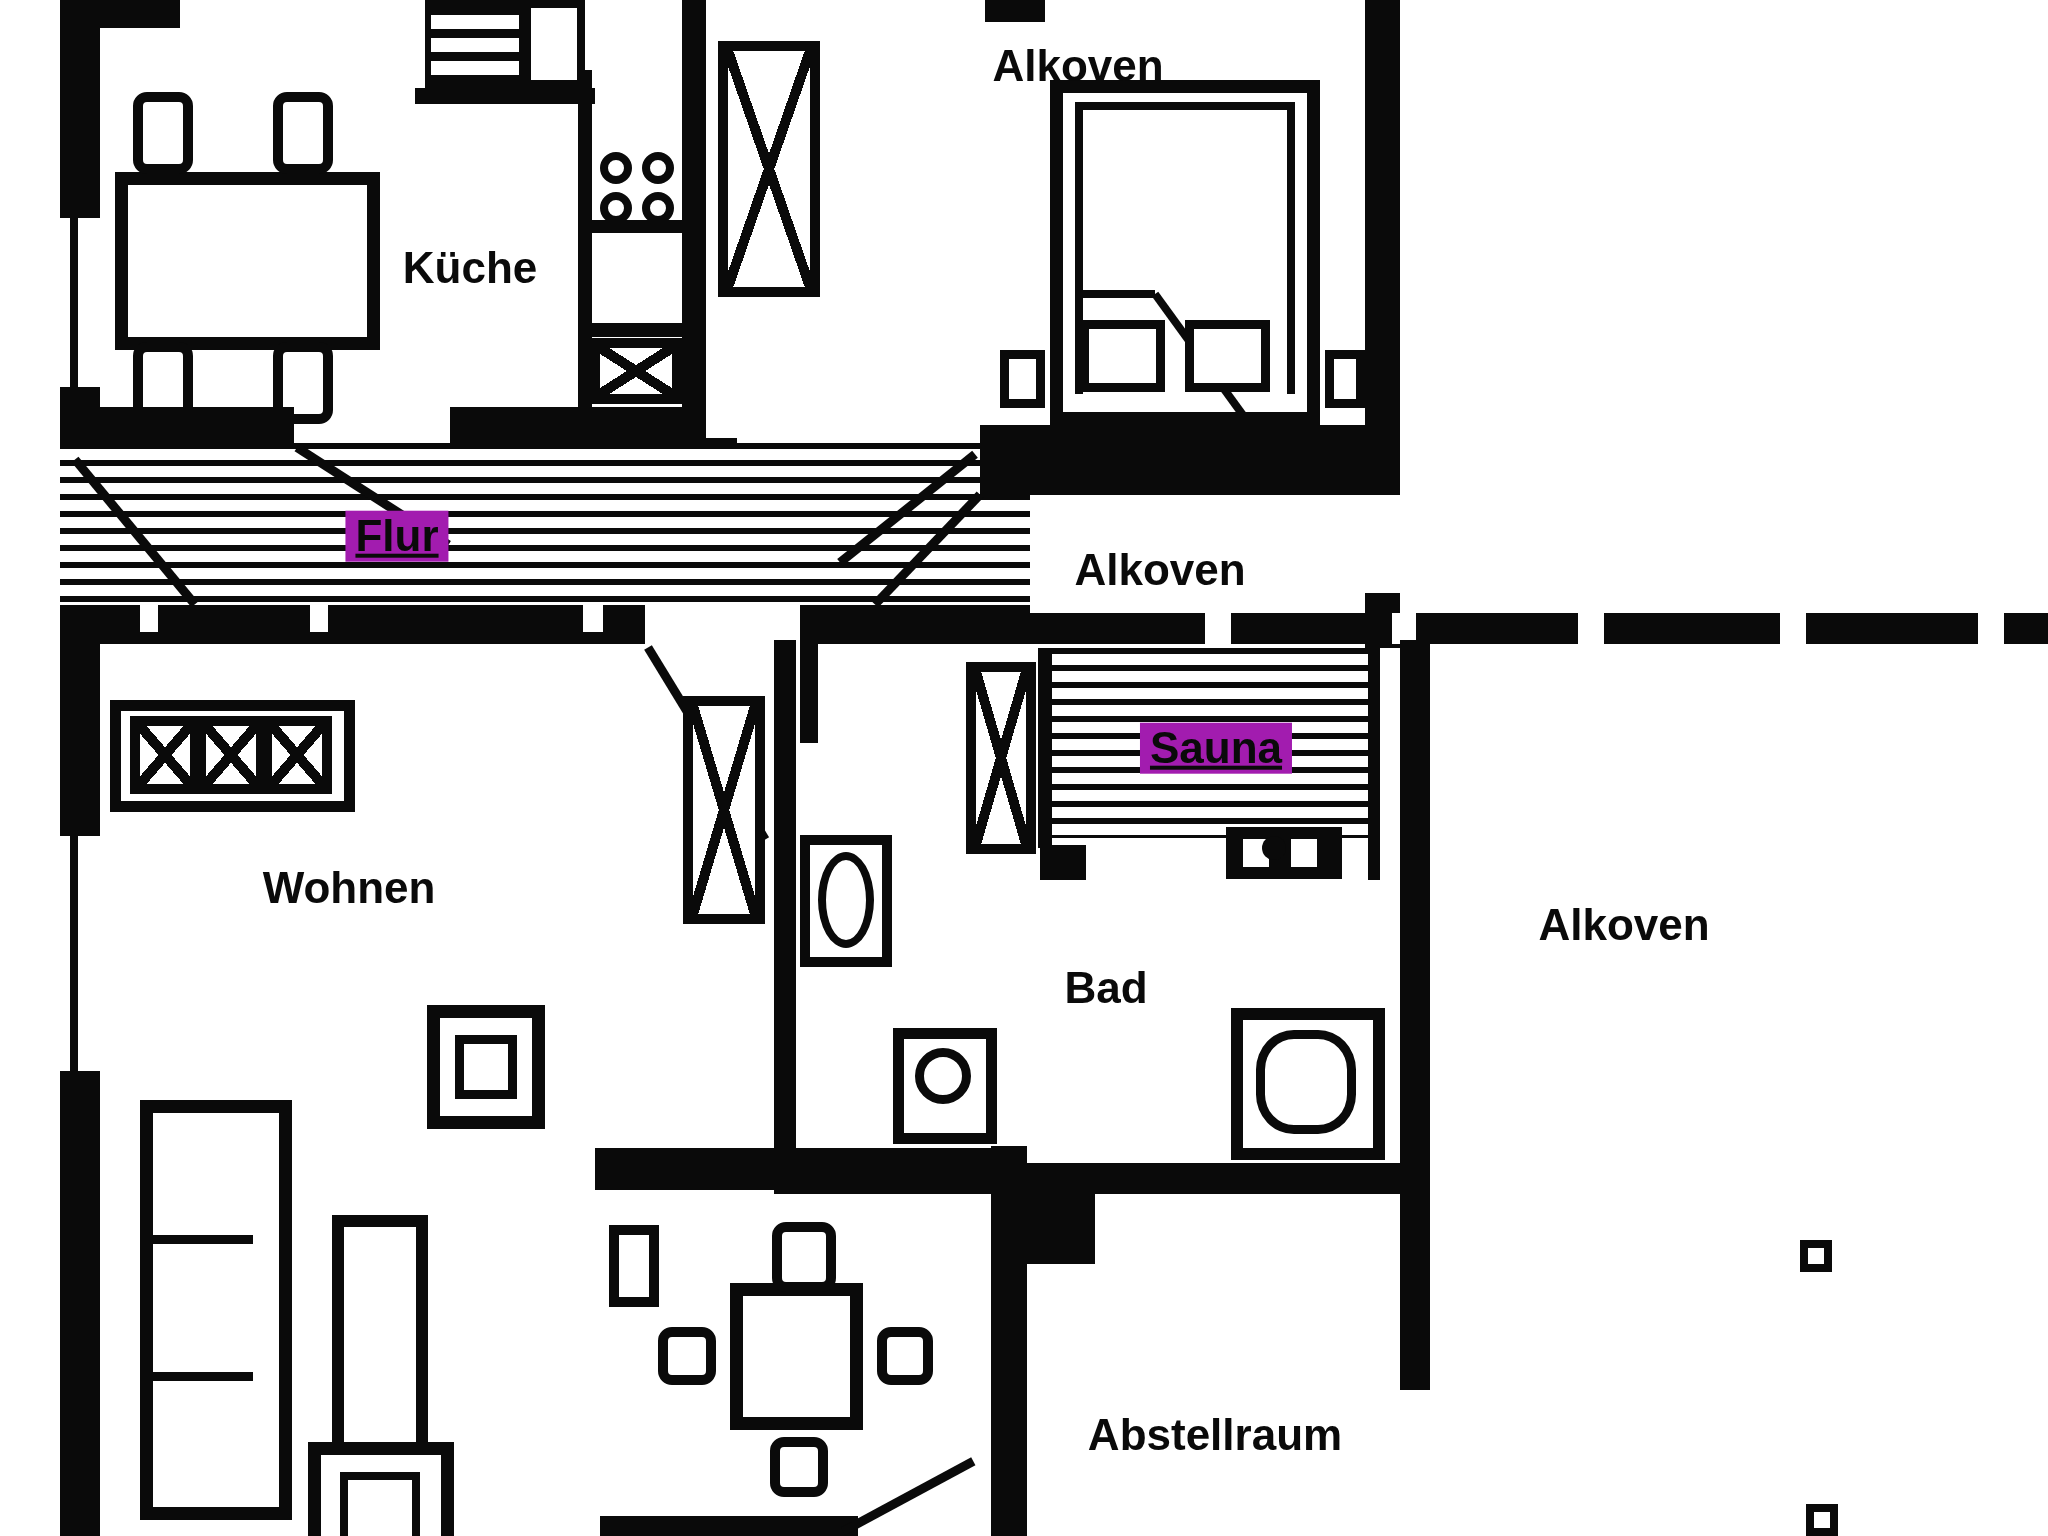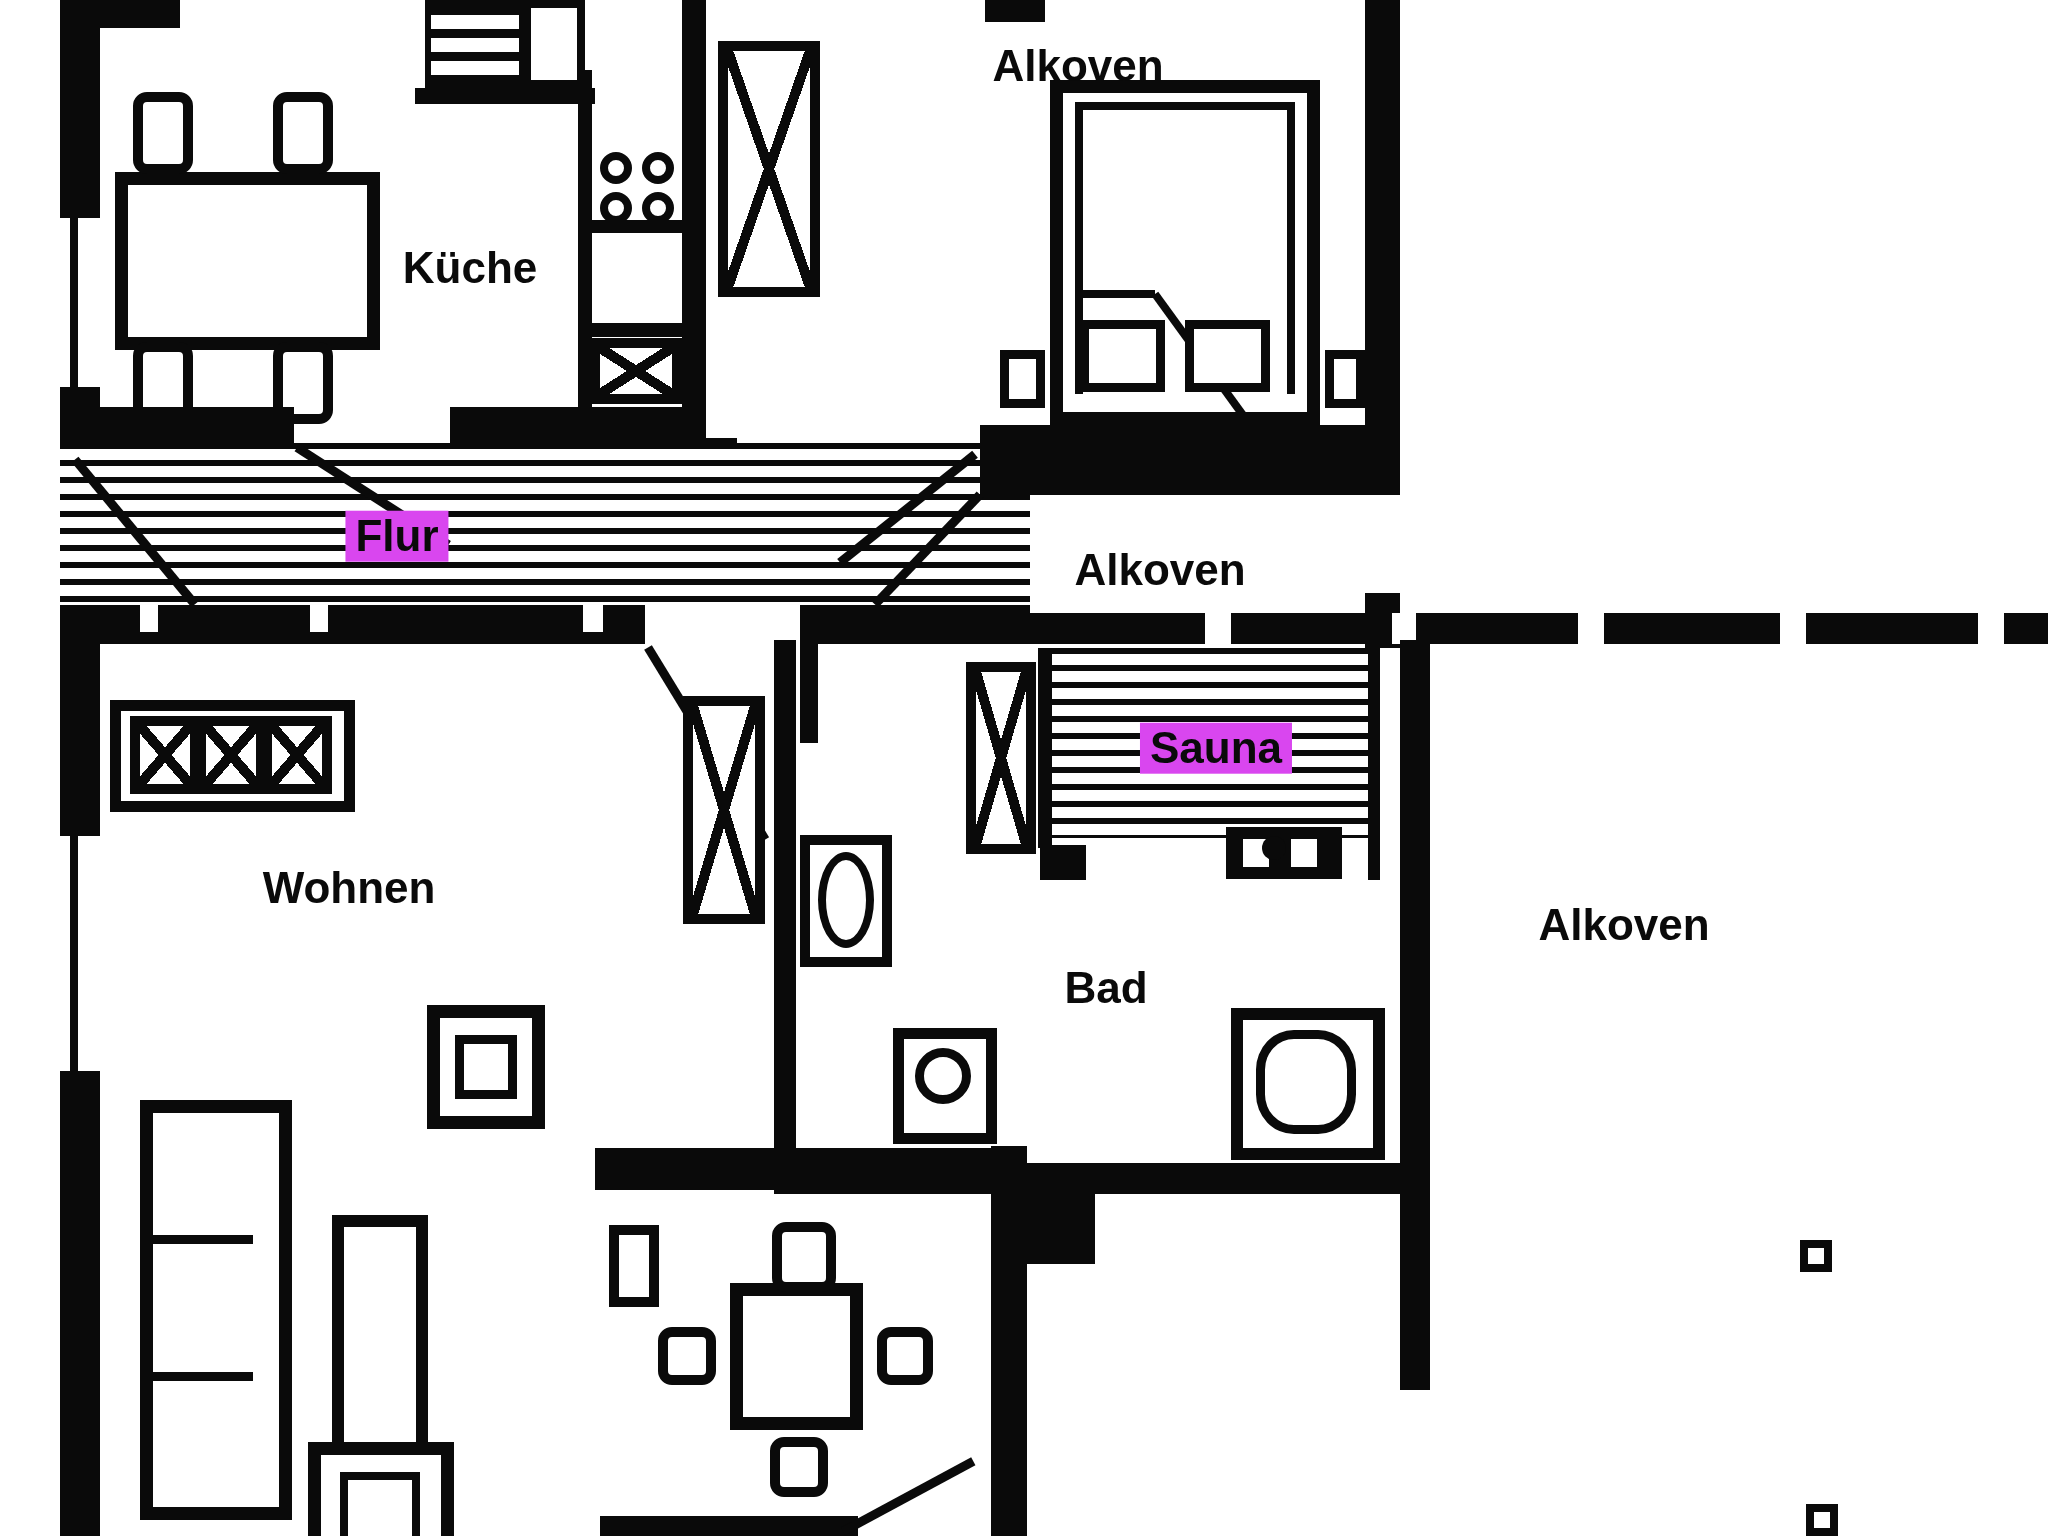--- a/index.html
+++ b/index.html
@@ -3,21 +3,21 @@
 <meta charset="utf-8">
 <style>
   html,body{margin:0;padding:0;background:#ffffff;}
   body{width:2048px;height:1536px;overflow:hidden;font-family:"Liberation Sans",sans-serif;}
   #plan{position:relative;width:2048px;height:1536px;background:#ffffff;overflow:hidden;}
   .wall{position:absolute;background:#0a0a0a;}
   .notch{position:absolute;background:#ffffff;}
   .thinline{position:absolute;background:#0a0a0a;}
   .room-label{position:absolute;transform:translate(-50%,-50%);font-weight:700;font-size:44px;
               color:#0a0a0a;white-space:nowrap;letter-spacing:0px;}
-  .on-stripes{background:#d946ef;padding:0 10px;line-height:1.15;}
+  .on-stripes{background:#a21caf;padding:0 10px;line-height:1.15;text-decoration:underline;}
   .stripes-h{position:absolute;background:repeating-linear-gradient(180deg,#0a0a0a 0 6px,#ffffff 6px 17px);}
   .oven-stripes{position:absolute;border:6px solid #0a0a0a;
               background:repeating-linear-gradient(180deg,#0a0a0a 0 9px,#ffffff 9px 23px);}
   .box{position:absolute;border:12px solid #0a0a0a;background:#ffffff;}
   .b13{border-width:13px;} .b11{border-width:11px;} .b10{border-width:10px;} .b9{border-width:9px;} .b8{border-width:8px;}
   .round{border-radius:50%;}
   .chair{position:absolute;border:10px solid #0a0a0a;border-radius:14px;background:#ffffff;}
   .xbox{position:absolute;border:10px solid #0a0a0a;background-color:#ffffff;
         background-image:linear-gradient(to bottom right,transparent calc(50% - 5px),#0a0a0a calc(50% - 5px),#0a0a0a calc(50% + 5px),transparent calc(50% + 5px)),
                          linear-gradient(to top right,transparent calc(50% - 5px),#0a0a0a calc(50% - 5px),#0a0a0a calc(50% + 5px),transparent calc(50% + 5px));}
@@ -161,14 +161,15 @@
   <div class="wall round" style="left:1262px;top:836px;width:24px;height:24px;border-radius:50%;"></div>
   <div class="room-label on-stripes" style="left:1216px;top:748px;">Sauna</div>
 
   <div class="wall" style="left:1400px;top:640px;width:30px;height:750px;"></div>
   <div class="room-label" style="left:1624px;top:925px;">Alkoven</div>
   <div class="box b8" style="left:1800px;top:1240px;width:16px;height:16px;"></div>
   <div class="box b8" style="left:1806px;top:1504px;width:16px;height:16px;"></div>
 
   <div class="wall" style="left:991px;top:1146px;width:36px;height:390px;"></div>
   <div class="wall" style="left:995px;top:1194px;width:100px;height:70px;"></div>
+  <div class="room-label" style="left:1215px;top:1435px;">Abstellraum</div>
 
 </div>
 
 </body></html>

